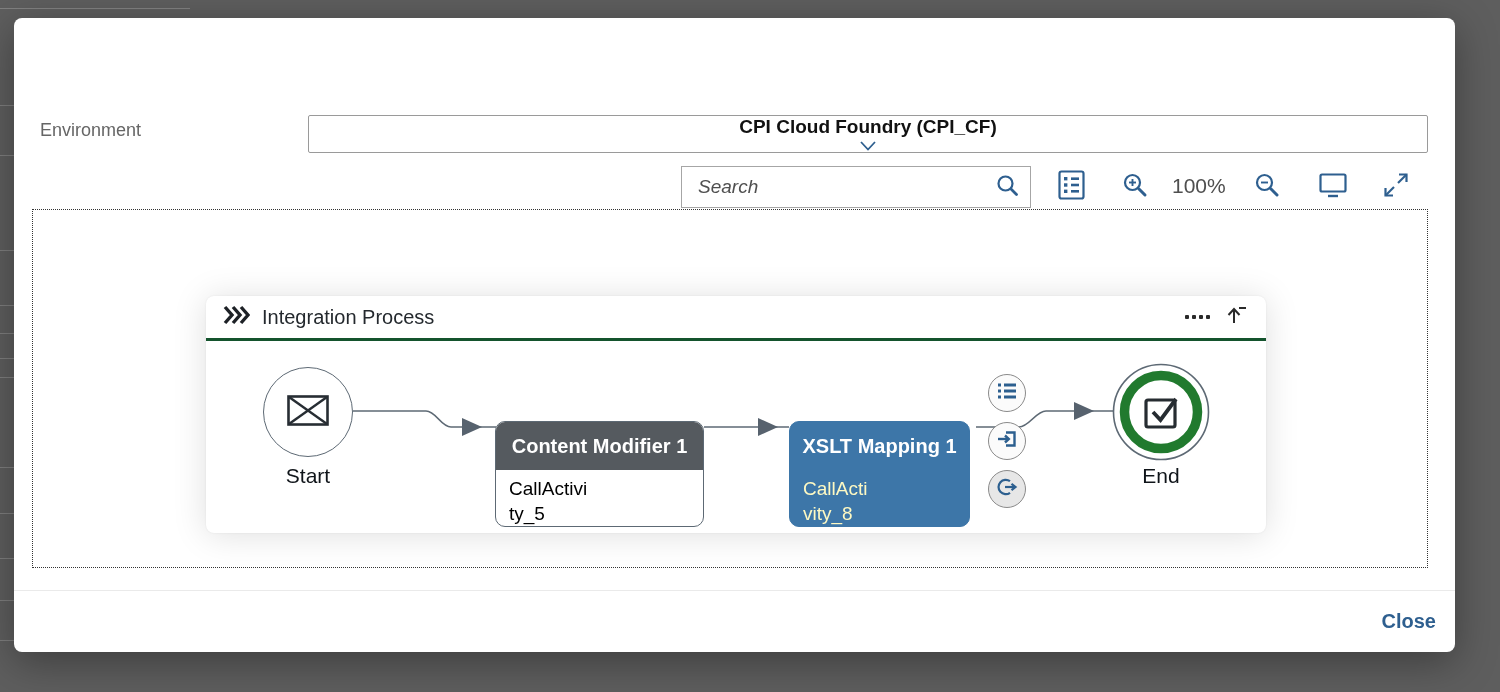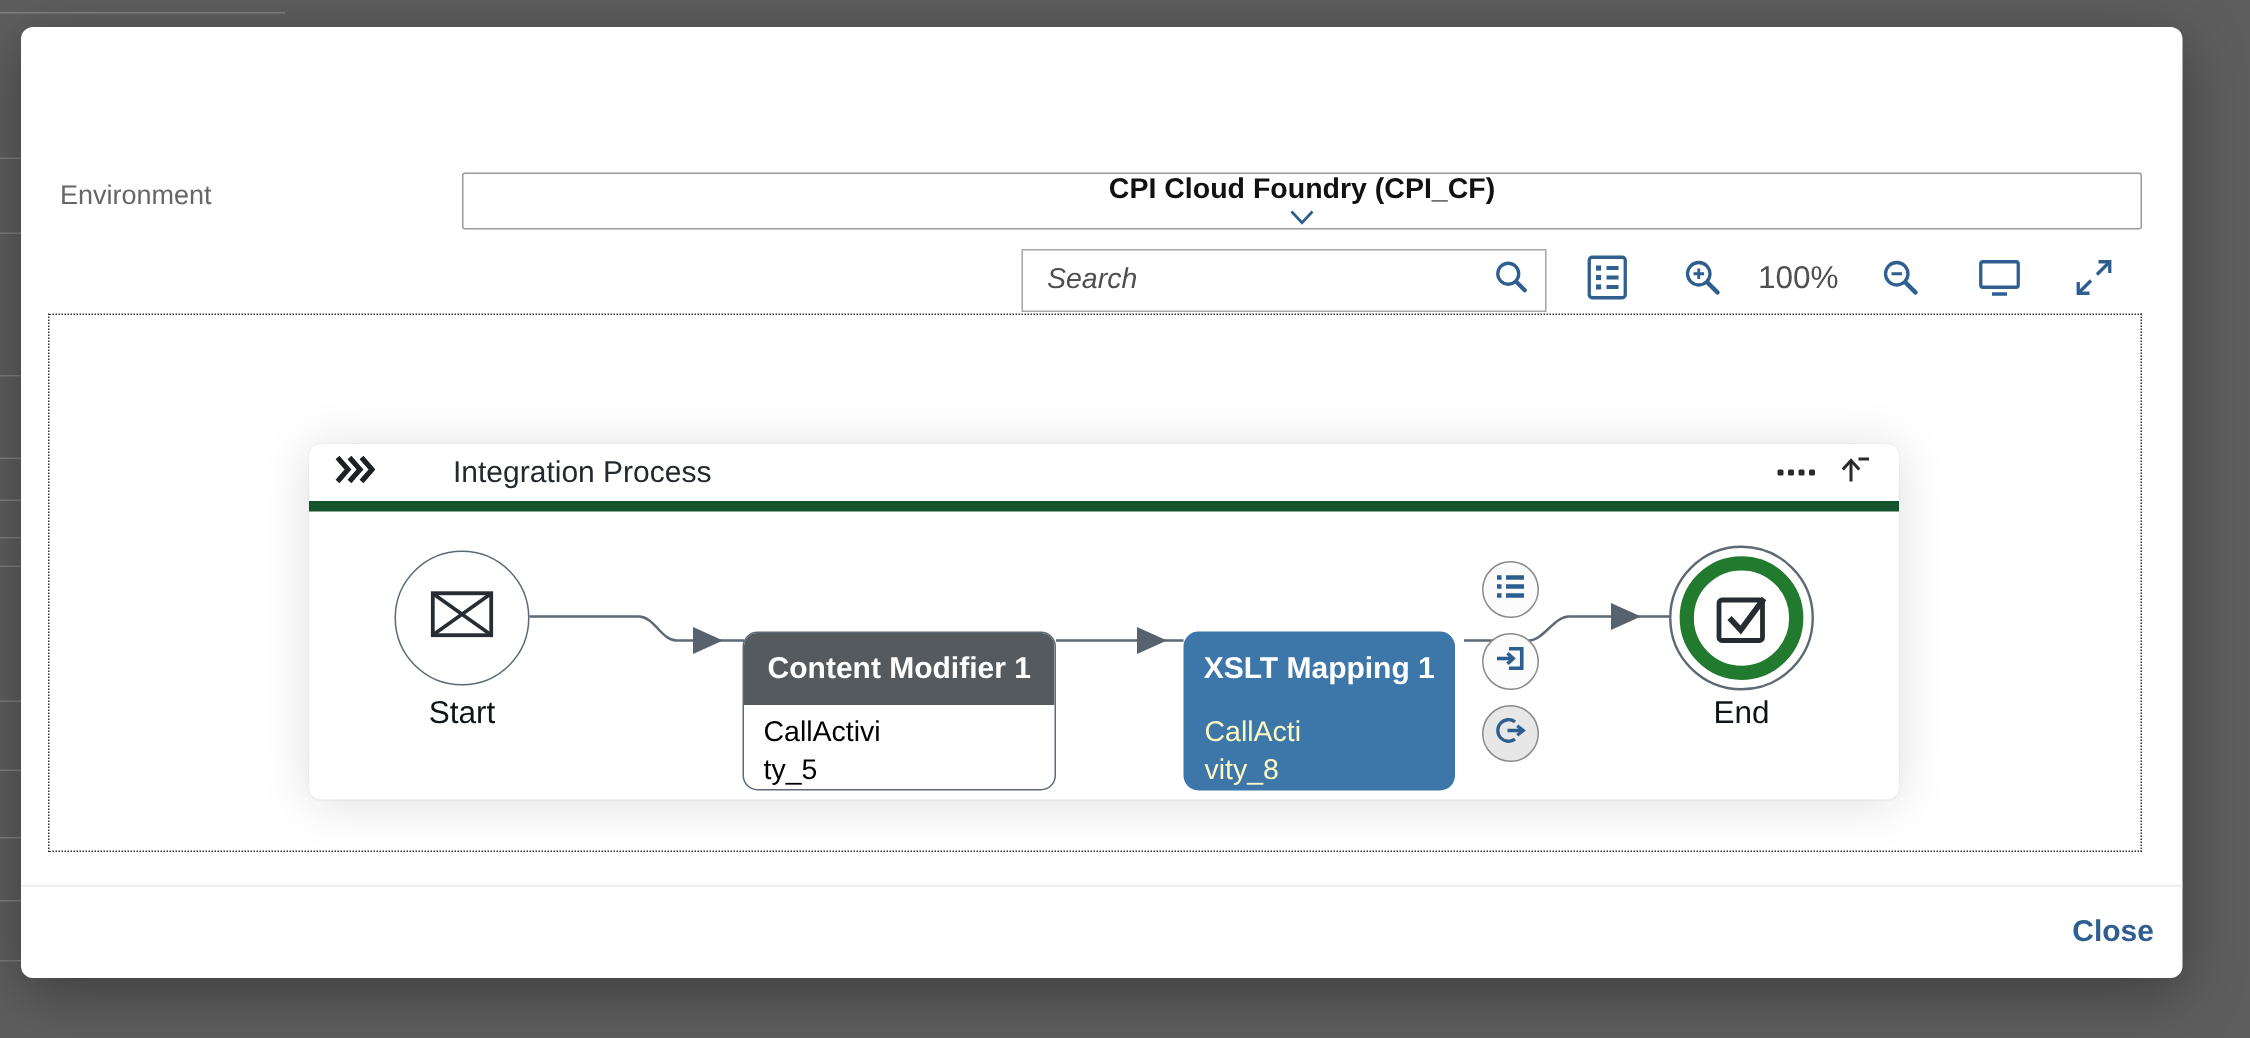--- a/index.html
+++ b/index.html
@@ -36,21 +36,21 @@
                 font-size:21px; color:#4f4f4f; }
 
   
   .canvas { position:absolute; left:18px; top:191px; width:1396px; height:359px;
             border:1px dotted #333; background:#fff; }
 
   .process-card { position:absolute; left:173px; top:86px; width:1060px; height:237px;
                   background:#fff; border-radius:8px;
                   box-shadow:0 2px 34px rgba(0,0,0,0.13), 0 0 2px rgba(0,0,0,0.08); }
   .process-header { position:absolute; left:0; top:0; width:100%; height:45px;
-                    border-bottom:7px solid #14532d; display:flex; align-items:center; padding:0 16px;gap:40px; }
+                    border-bottom:3px solid #14532d; display:flex; align-items:center; padding:0 16px; }
   .process-title { font-size:20px; color:#24292e; margin-left:12px; flex:1; }
   .header-actions { display:flex; align-items:center; gap:16px; margin-right:2px; }
   .overflow-dots { display:flex; gap:3px; cursor:pointer; padding:4px 0; }
   .overflow-dots i { width:4px; height:4px; background:#2a2a2a; border-radius:1px; }
 
   .flow-svg { position:absolute; left:0; top:0; width:1060px; height:237px; }
 
   .node-circle { position:absolute; width:90px; height:90px; border-radius:50%;
                  border:1.5px solid #5d6974; background:#fff;
                  display:flex; align-items:center; justify-content:center; cursor:pointer; }

